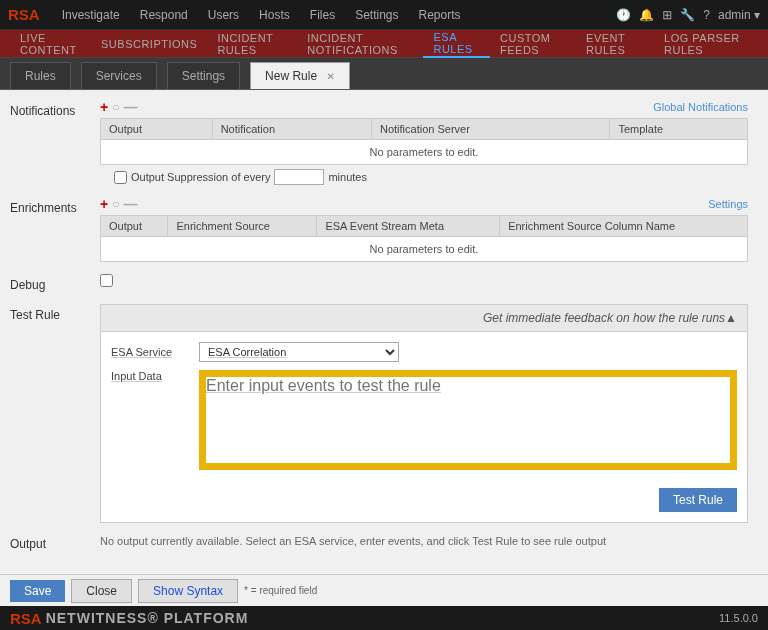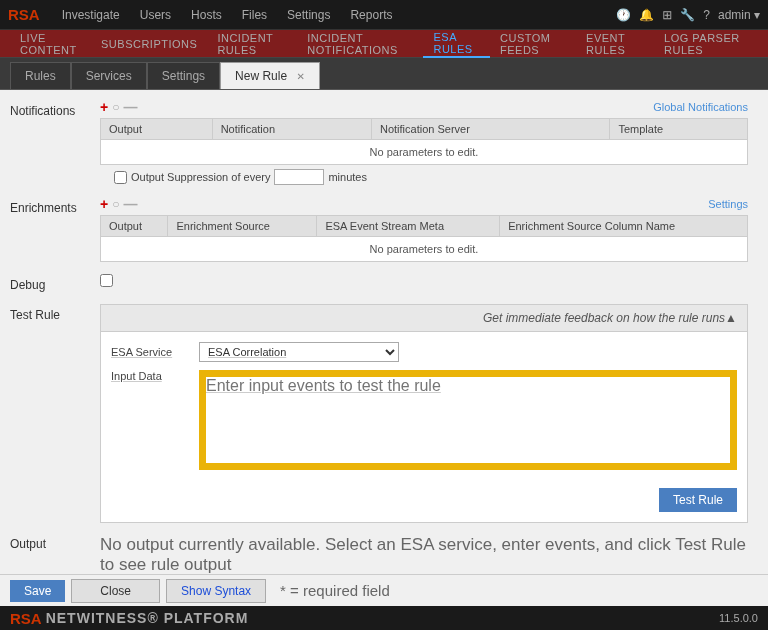--- a/index.html
+++ b/index.html
@@ -13,21 +13,21 @@
     .nav-right { margin-left: auto; display: flex; align-items: center; gap: 8px; color: #aaa; font-size: 12px; }
     .nav-right span { cursor: pointer; }
 
     
     .secondary-nav { background: #7f1d1d; height: 28px; display: flex; align-items: center; padding: 0 10px; gap: 0; border-bottom: 1px solid #444; }
     .sec-nav-item { color: #aaa; padding: 0 10px; height: 28px; display: flex; align-items: center; font-size: 11px; cursor: pointer; text-transform: uppercase; letter-spacing: 0.5px; }
     .sec-nav-item.active { color: #4af; border-bottom: 2px solid #4af; }
 
     
     .tab-bar { background: #3a3a3a; height: 32px; display: flex; align-items: flex-end; padding: 0 10px; border-bottom: 1px solid #555; }
-    .tab { padding: 6px 14px; font-size: 12px; cursor: pointer; color: #aaa; background: #333; border: 1px solid #555; border-bottom: none; margin-right: 0; }
+    .tab { padding: 6px 14px; font-size: 12px; cursor: pointer; color: #aaa; background: #333; border: 1px solid #555; border-bottom: none; margin-right: 10px; }
     .tab.active { background: #f0f0f0; color: #333; border-color: #999; }
     .tab-close { margin-left: 6px; color: #888; font-size: 10px; cursor: pointer; }
 
     
     .main-content { background: #f0f0f0; height: calc(630px - 30px - 28px - 32px - 32px - 24px); overflow-y: auto; padding: 10px 0 10px 10px; position: relative; }
 
     
     .section-row { display: flex; margin-bottom: 12px; padding-right: 20px; }
     .section-label { width: 90px; min-width: 90px; color: #333; font-size: 12px; padding-top: 4px; font-weight: normal; }
     .section-content { flex: 1; }
@@ -58,28 +58,28 @@
     .test-rule-body { padding: 10px; text-decoration: underline; }
     .form-row { display: flex; align-items: center; margin-bottom: 8px; gap: 8px; }
     .form-label { width: 80px; min-width: 80px; color: #444; font-size: 11px; }
     .esa-select { border: 1px solid #aaa; padding: 2px 4px; font-size: 11px; width: 200px; background: #fff; color: #333; }
     .input-data-area { border: 7px solid #eab308; width: 100%; height: 100px; padding: 0; font-size: 16px; color: #aaa; resize: none; font-family: Arial, sans-serif; }
     .test-rule-btn { background: #4a7fc1; color: #fff; border: none; padding: 5px 14px; font-size: 12px; cursor: pointer; float: right; margin-top: 6px; }
 
     
     .output-row { display: flex; margin-top: 8px; padding-right: 20px; }
     .output-label { width: 90px; min-width: 90px; color: #333; font-size: 12px; padding-top: 2px; }
-    .output-text { color: #666; font-size: 17px; flex: 1; }
+    .output-text { color: #666; font-size: 11px; flex: 1; }
 
     
     .bottom-bar { background: #f0f0f0; height: 32px; display: flex; align-items: center; padding: 0 10px; gap: 6px; border-top: 1px solid #ccc; }
     .btn-save { background: #4a7fc1; color: #fff; border: none; padding: 4px 14px; font-size: 12px; cursor: pointer; }
-    .btn-close { background: #e0e0e0; color: #333; border: 1px solid #aaa; padding: 4px 28px; font-size: 12px; cursor: pointer; }
+    .btn-close { background: #e0e0e0; color: #333; border: 1px solid #aaa; padding: 4px 14px; font-size: 12px; cursor: pointer; }
     .btn-syntax { background: #e0e0e0; color: #1d4ed8; border: 1px solid #aaa; padding: 4px 14px; font-size: 12px; cursor: pointer; }
-    .required-note { color: #666; font-size: 15px; margin-left: 8px; }
+    .required-note { color: #666; font-size: 10px; }
 
     
     .footer { background: #1a1a1a; height: 24px; display: flex; align-items: center; justify-content: space-between; padding: 0 10px; }
     .footer-logo { color: #cc3300; font-weight: bold; font-size: 11px; display: flex; align-items: center; gap: 4px; }
     .footer-platform { color: #aaa; font-size: 14px; text-transform: uppercase; letter-spacing: 1px; }
     .footer-version { color: #aaa; font-size: 11px; }
 
     
     .main-content::-webkit-scrollbar { width: 12px; }
     .main-content::-webkit-scrollbar-track { background: #ddd; }
@@ -89,20 +89,21 @@
     .toolbar-right { margin-left: auto; }
   </style>
 </head>
 <body>
 
 <div class="top-nav">
   <div class="logo">
     <span class="logo-rsa">RSA</span>
   </div>
   <div class="nav-item">Investigate</div>
+  <div class="nav-item">Respond</div>
   <div class="nav-item">Users</div>
   <div class="nav-item">Hosts</div>
   <div class="nav-item">Files</div>
   <div class="nav-item">Settings</div>
   <div class="nav-item">Reports</div>
   <div class="nav-right">
     <span>🕐</span>
     <span>🔔</span>
     <span>⊞</span>
     <span>🔧</span>

